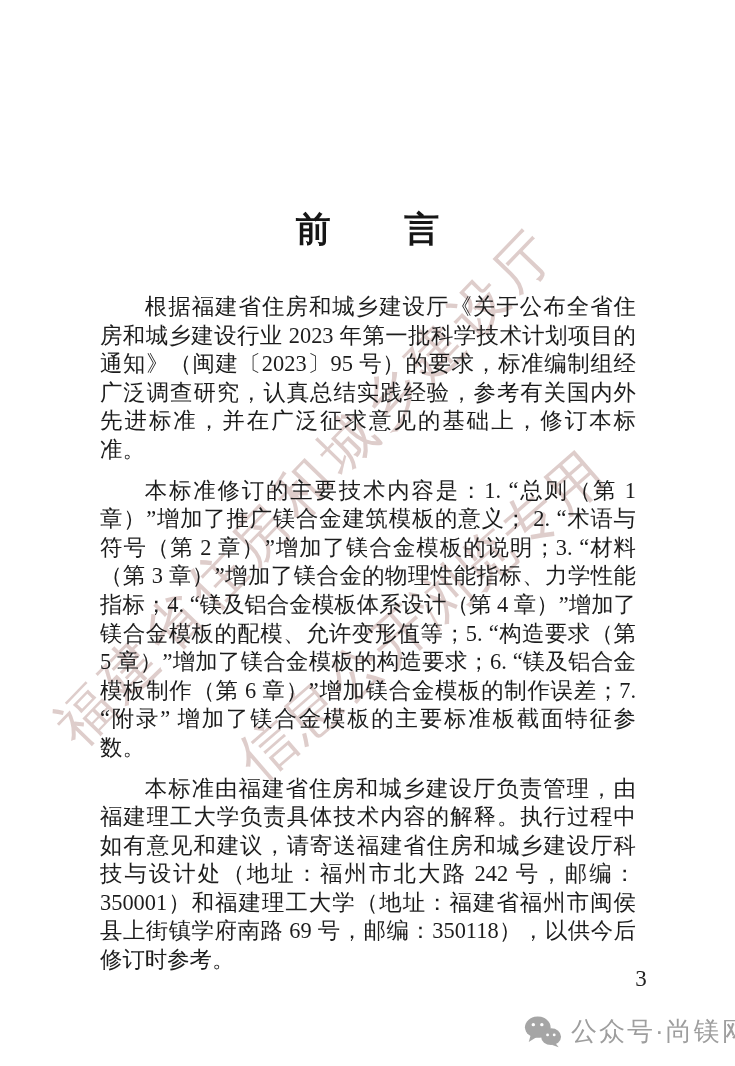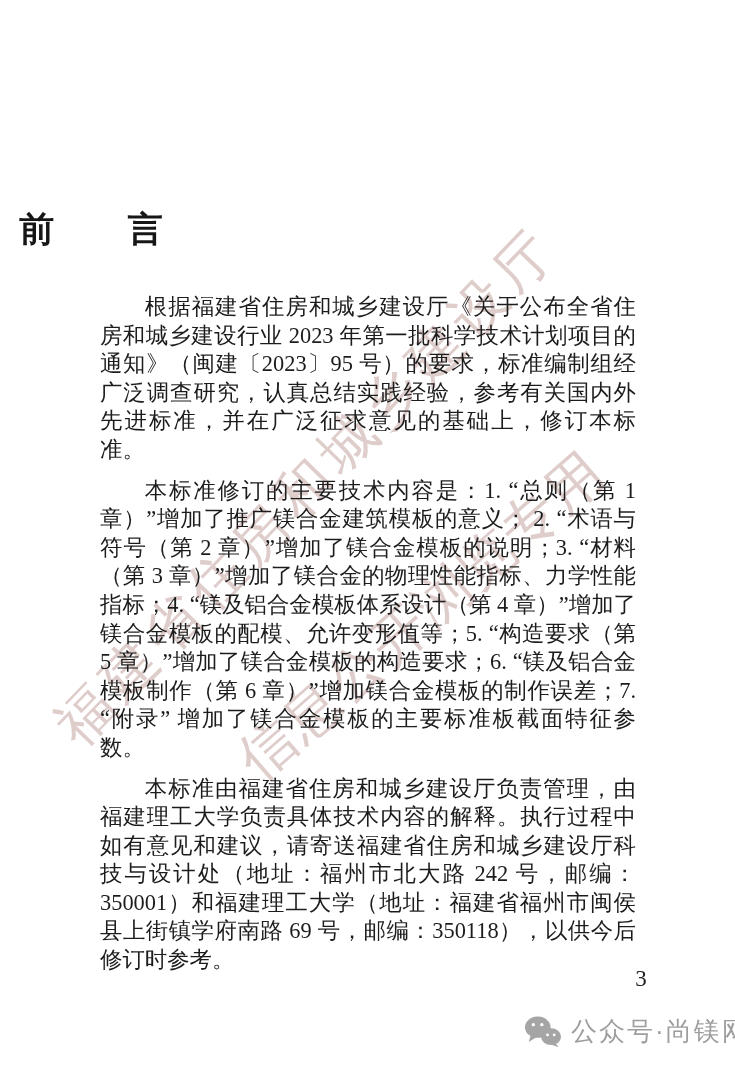--- a/index.html
+++ b/index.html
@@ -28,20 +28,21 @@
   .wm-2{
     left:422px;top:616px;
     font-size:56px;letter-spacing:2px;
     transform:translate(-50%,-50%) rotate(-41deg);
   }
   
   .doc-title{
     position:absolute;
     left:0;top:206px;width:735px;
     margin:0;
+    text-align:center;
     font-family:"Liberation Sans","DejaVu Sans",sans-serif;
     font-weight:bold;
     font-size:35px;
     letter-spacing:0.55em;
     text-indent:0.55em; 
     color:#161616;
     z-index:2;
   }
   .doc-body{
     position:absolute;

